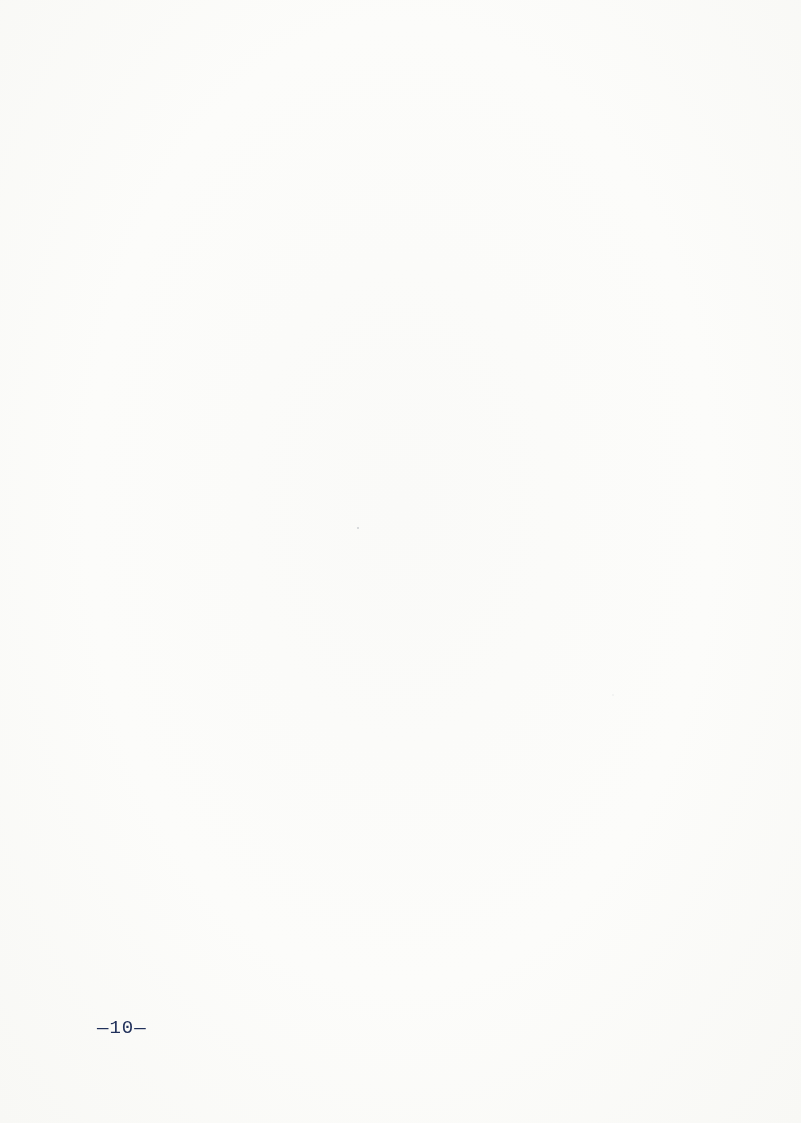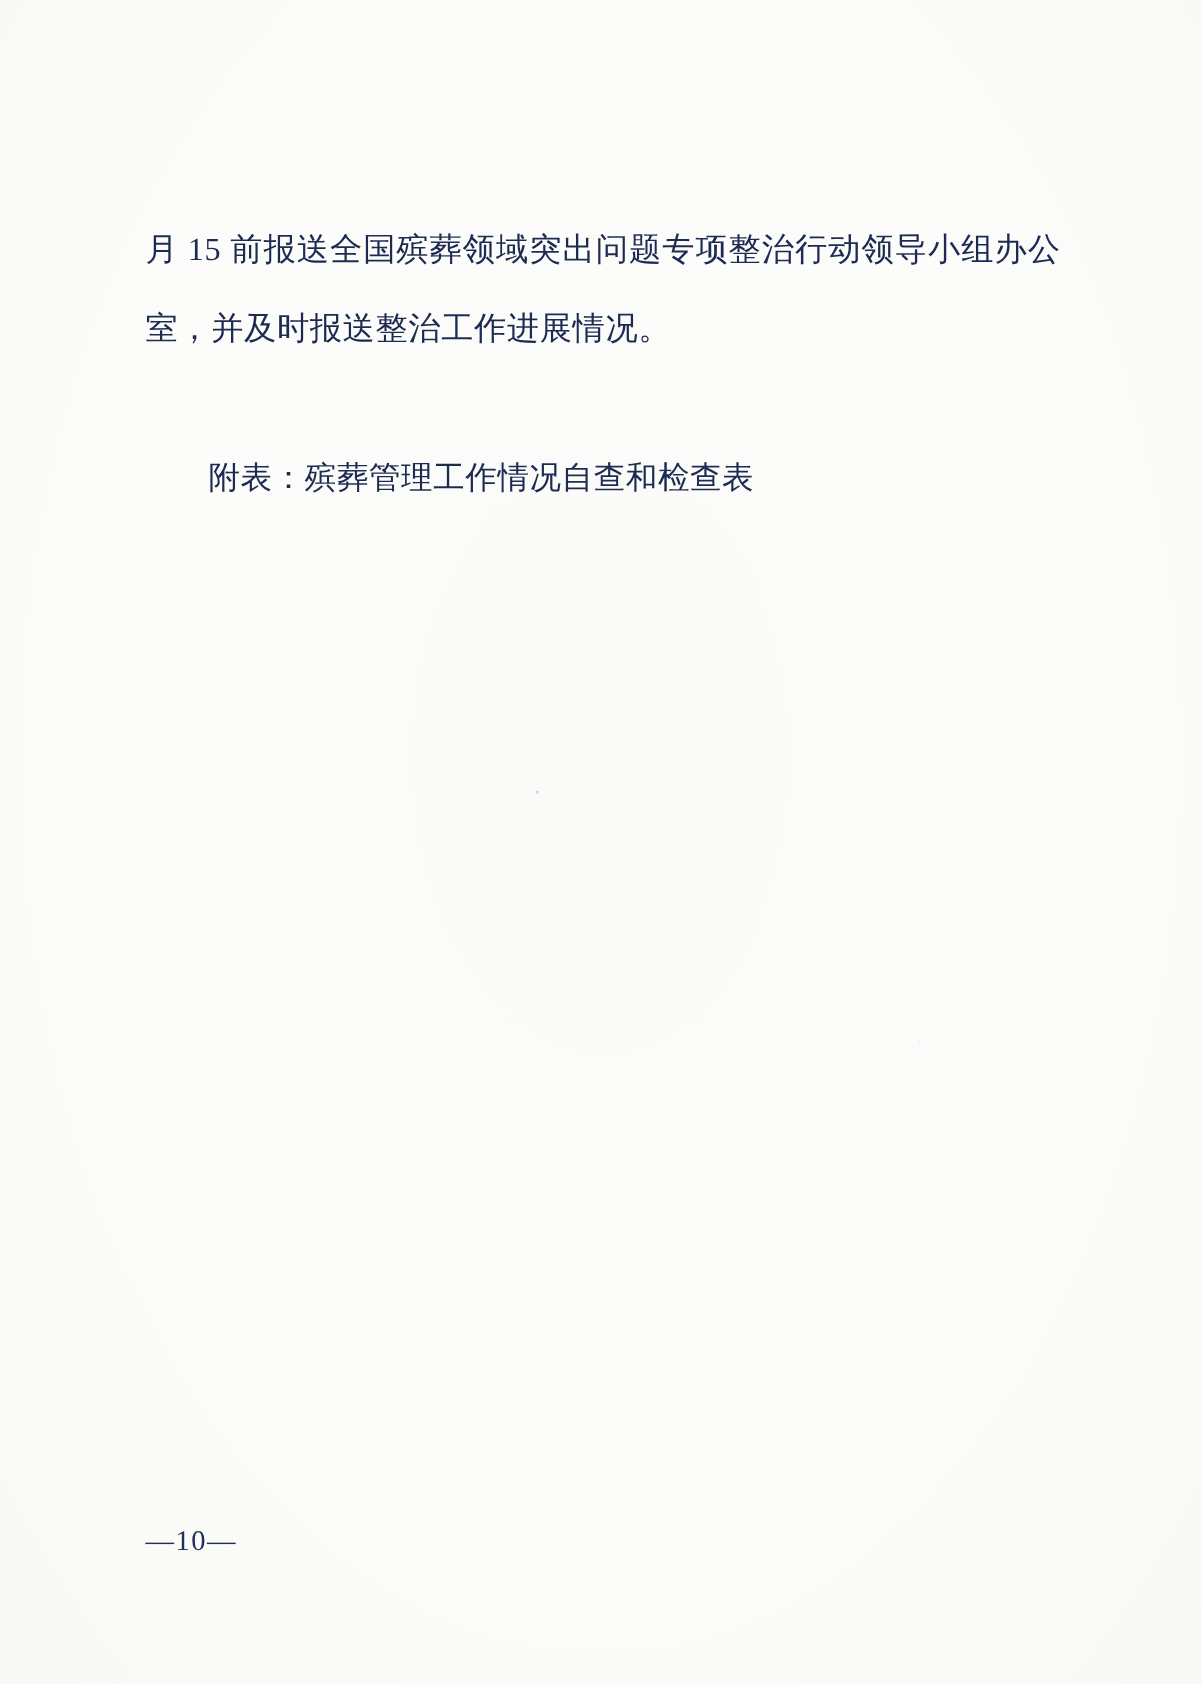--- a/index.html
+++ b/index.html
@@ -56,41 +56,34 @@
     margin: 0;
     text-indent: 42px;
   }
   .page-number {
     position: absolute;
     left: 97px;
     bottom: 84px;
     font-size: 19px;
     color: #20305a;
     letter-spacing: 1px;
-    font-family: Liberation Serif, serif;
+    font-family: Liberation Mono, monospace;
   }
   .speck {
     position: absolute;
     width: 2px;
     height: 2px;
     background: rgba(120,125,140,0.35);
     border-radius: 50%;
   }
 </style>
 </head>
 <body>
 
 <div class="page">
 
-  <div class="content">
-    <p class="body-para">月 15 前报送全国殡葬领域突出问题专项整治行动领导小组办公室，并及时报送整治工作进展情况。</p>
-
-    <div class="attachment-block">
-      <p class="attachment-line">附表：殡葬管理工作情况自查和检查表</p>
-    </div>
-  </div>
 
   <div class="page-number">—10—</div>
 
   <span class="speck" style="left:357px; top:527px;"></span>
   <span class="speck" style="left:612px; top:694px; opacity:0.25;"></span>
 
 </div>
 
 </body></html>

